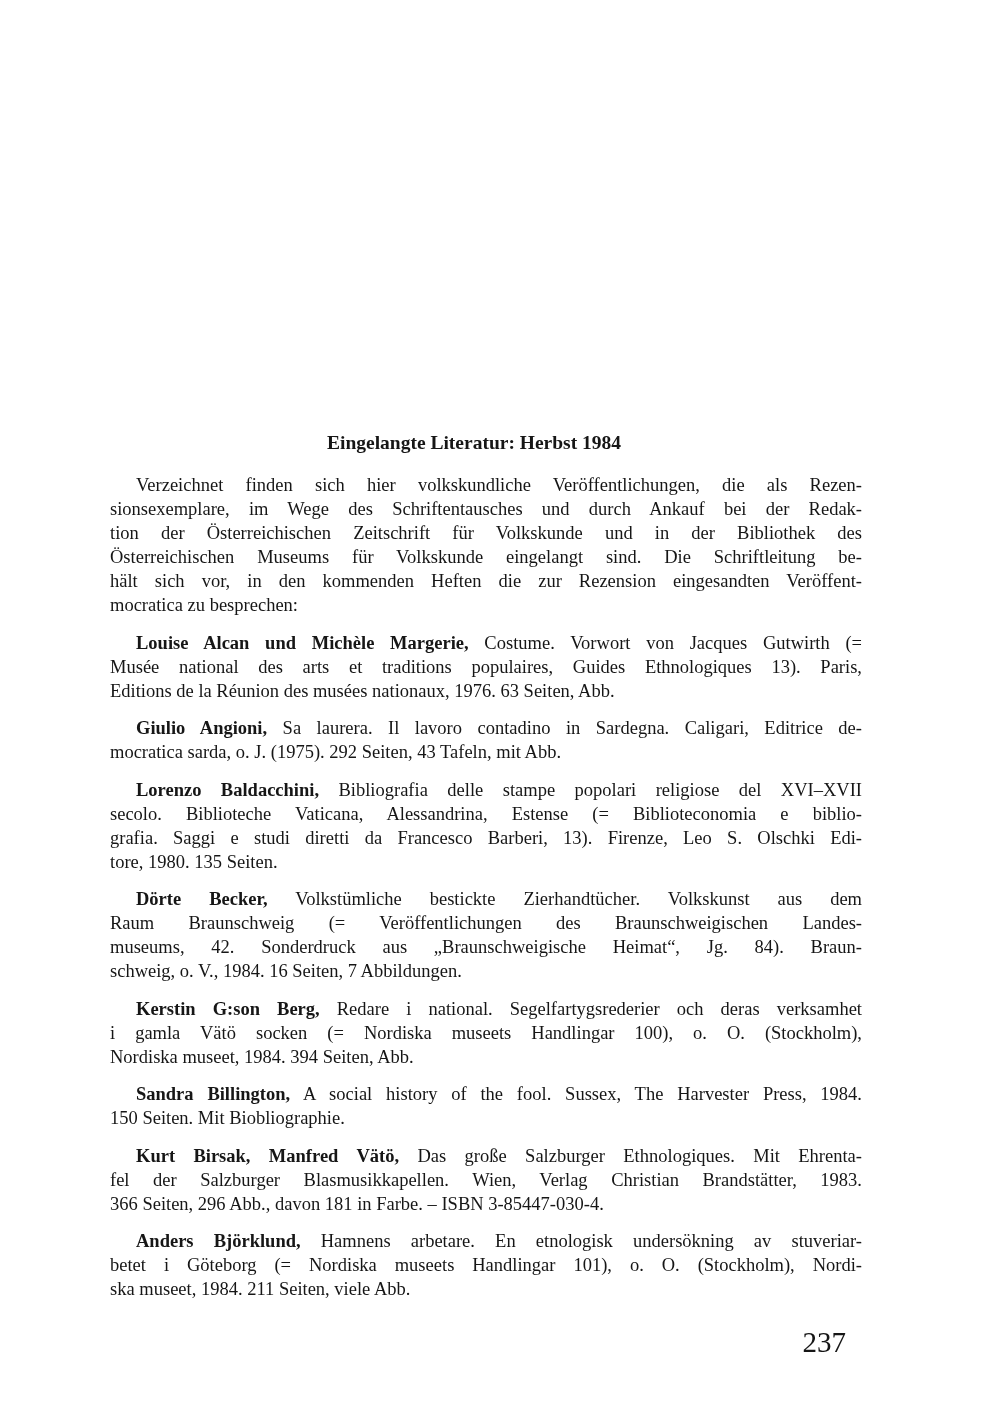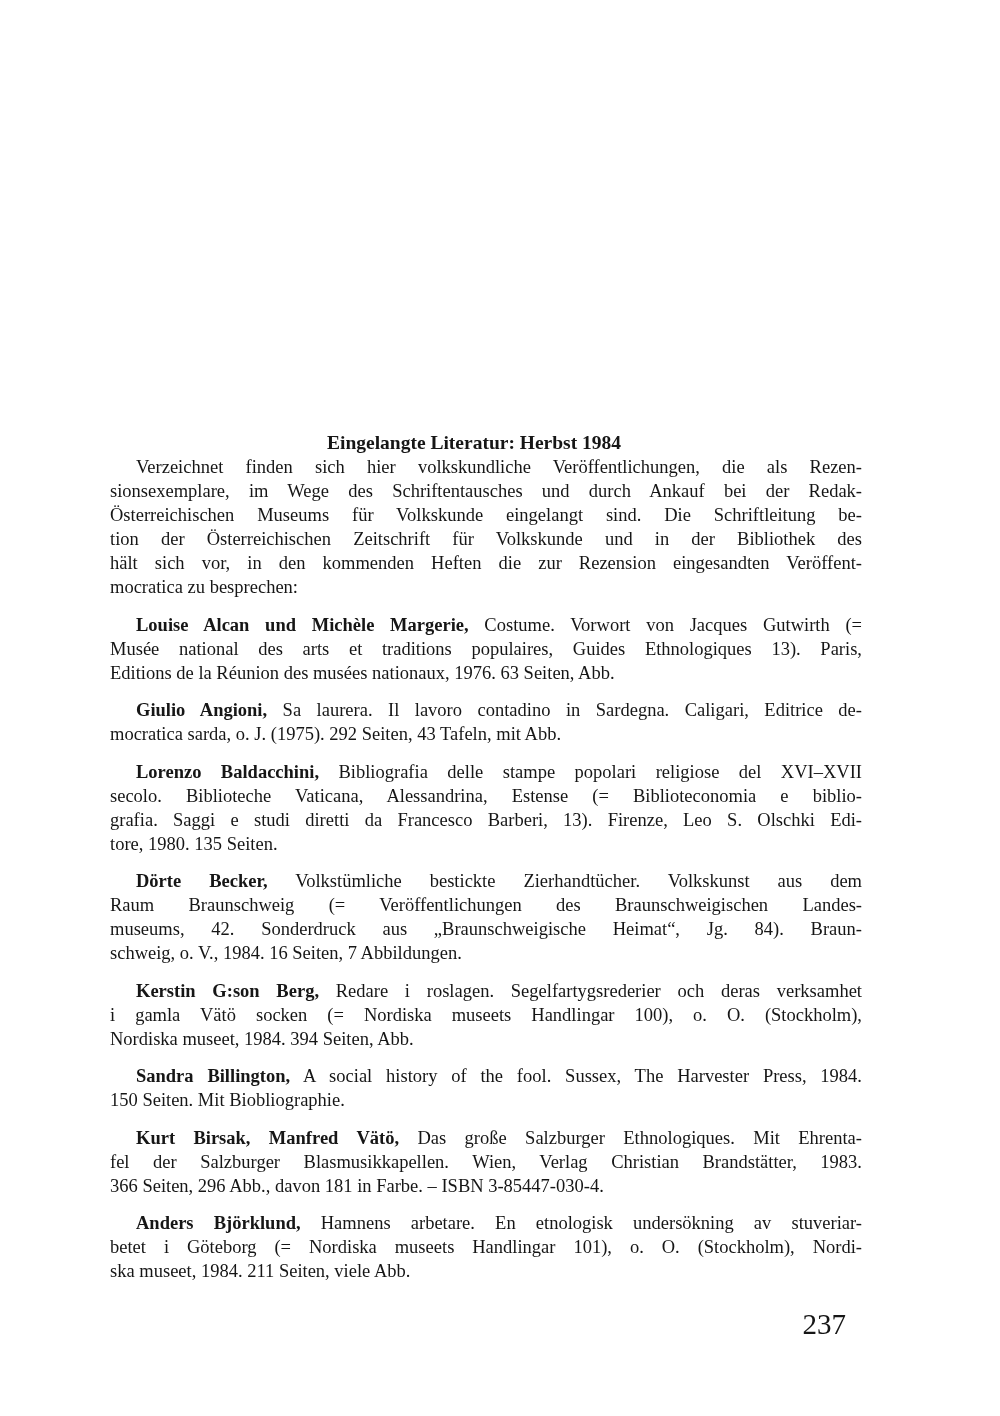--- a/index.html
+++ b/index.html
@@ -15,43 +15,43 @@
   .title {
     margin: 431px 0 0 0;
     text-align: center;
     font-weight: bold;
     font-size: 19.5px;
     line-height: 24px;
     position: relative;
     left: -12px;
   }
   .body-text { font-size: 18.5px; line-height: 24px; }
-  .intro { }
+  .intro { margin-top: 18px; }
   .entry { margin-top: 13.5px; }
   .line { min-height: 24px; }
   .line.just { text-align: justify; text-align-last: justify; }
   .line.first { text-indent: 26px; }
   .page-number {
     margin-top: 27px;
     text-align: right;
     font-size: 29px;
     line-height: 28px;
     padding-right: 16px;
   }
 </style>
 </head>
 <body>
 
 <div class="page">
   <h1 class="title">Eingelangte Literatur: Herbst 1984</h1>
   <div class="intro body-text">
       <div class="line first just">Verzeichnet finden sich hier volkskundliche Veröffentlichungen, die als Rezen-</div>
       <div class="line just">sionsexemplare, im Wege des Schriftentausches und durch Ankauf bei der Redak-</div>
+      <div class="line just">tion der Österreichischen Zeitschrift für Volkskunde und in der Bibliothek des</div>
       <div class="line just">Österreichischen Museums für Volkskunde eingelangt sind. Die Schriftleitung be-</div>
-      <div class="line just">tion der Österreichischen Zeitschrift für Volkskunde und in der Bibliothek des</div>
       <div class="line just">hält sich vor, in den kommenden Heften die zur Rezension eingesandten Veröffent-</div>
       <div class="line">mocratica zu besprechen:</div>
     </div>
   <div id="biblist">
   <div class="entry body-text">
     <div class="line first just"><strong>Louise Alcan und Michèle Margerie,</strong><span> Costume. Vorwort von Jacques Gutwirth (=</span></div>
   <div class="line just">Musée national des arts et traditions populaires, Guides Ethnologiques 13). Paris,</div>
         <div class="line">Editions de la Réunion des musées nationaux, 1976. 63 Seiten, Abb.</div>
       </div>
 
@@ -68,21 +68,21 @@
       </div>
 
   <div class="entry body-text">
     <div class="line first just"><strong>Dörte Becker,</strong><span> Volkstümliche bestickte Zierhandtücher. Volkskunst aus dem</span></div>
   <div class="line just">Raum Braunschweig (= Veröffentlichungen des Braunschweigischen Landes-</div>
         <div class="line just">museums, 42. Sonderdruck aus „Braunschweigische Heimat“, Jg. 84). Braun-</div>
         <div class="line">schweig, o. V., 1984. 16 Seiten, 7 Abbildungen.</div>
       </div>
 
   <div class="entry body-text">
-    <div class="line first just"><strong>Kerstin G:son Berg,</strong><span> Redare i roslagen. Segelfartygsrederier och deras verksamhet</span></div>
+    <div class="line first just"><strong>Kerstin G:son Berg,</strong><span> Redare i national. Segelfartygsrederier och deras verksamhet</span></div>
   <div class="line just">i gamla Vätö socken (= Nordiska museets Handlingar 100), o. O. (Stockholm),</div>
         <div class="line">Nordiska museet, 1984. 394 Seiten, Abb.</div>
       </div>
 
   <div class="entry body-text">
     <div class="line first just"><strong>Sandra Billington,</strong><span> A social history of the fool. Sussex, The Harvester Press, 1984.</span></div>
   <div class="line">150 Seiten. Mit Biobliographie.</div>
       </div>
 
   <div class="entry body-text">

